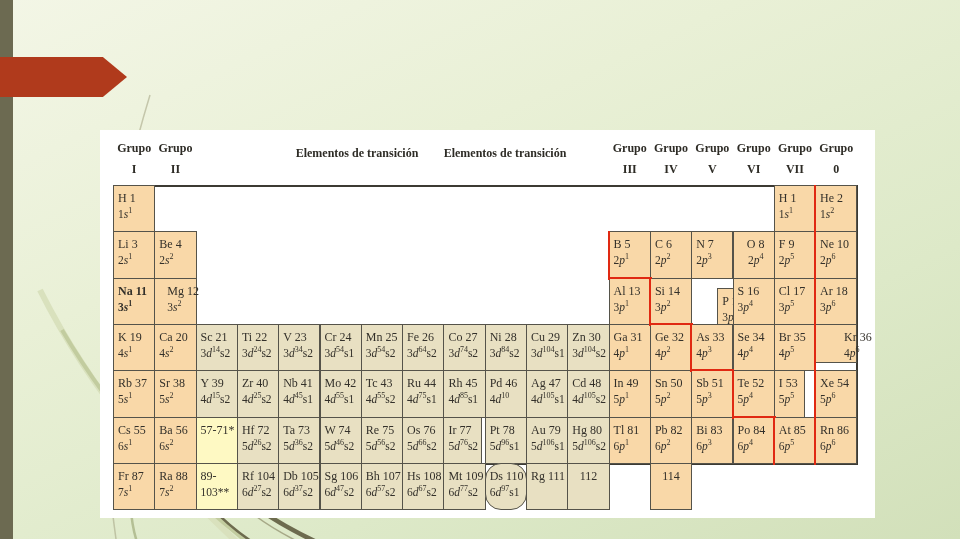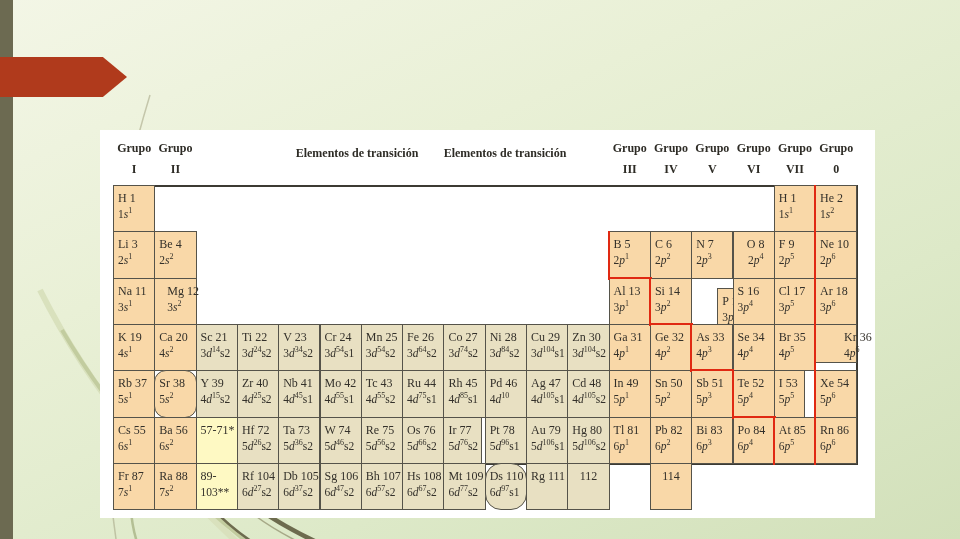--- a/index.html
+++ b/index.html
@@ -137,21 +137,21 @@
         <div class="l2">2<i>p</i><sup>4</sup></div>
       </div>
       <div class="cell m" style="left: 673.8px; top: 101.35px; width: 42.3px; height: 47.35px;">
         <div class="l1">F 9</div>
         <div class="l2">2<i>p</i><sup>5</sup></div>
       </div>
       <div class="cell m" style="left: 715.1px; top: 101.35px; width: 42.3px; height: 47.35px;">
         <div class="l1">Ne 10</div>
         <div class="l2">2<i>p</i><sup>6</sup></div>
       </div>
-      <div class="cell m" style="left: 13px; top: 147.7px; width: 42.3px; height: 47.35px;">
+      <div class="cell m" style="left: 13px; top: 147.7px; width: 42.3px; height: 47.35px; font-weight: bold;">
         <div class="l1">Na 11</div>
         <div class="l2">3<i>s</i><sup>1</sup></div>
       </div>
       <div class="cell m" style="left: 54.3px; top: 147.7px; width: 42.3px; height: 47.35px; padding-left: 8px;">
         <div class="l1">Mg 12</div>
         <div class="l2">3<i>s</i><sup>2</sup></div>
       </div>
       <div class="cell m" style="left: 508.6px; top: 147.7px; width: 42.3px; height: 47.35px;">
         <div class="l1">Al 13</div>
         <div class="l2">3<i>p</i><sup>1</sup></div>
@@ -245,21 +245,21 @@
         <div class="l2">4<i>p</i><sup>5</sup></div>
       </div>
       <div class="cell m" style="left: 715.1px; top: 194.05px; width: 42.3px; height: 39px; padding-left: 24px;">
         <div class="l1">Kr 36</div>
         <div class="l2">4<i>p</i><sup>6</sup></div>
       </div>
       <div class="cell m" style="left: 13px; top: 240.4px; width: 42.3px; height: 47.35px;">
         <div class="l1">Rb 37</div>
         <div class="l2">5<i>s</i><sup>1</sup></div>
       </div>
-      <div class="cell m" style="left: 54.3px; top: 240.4px; width: 42.3px; height: 47.35px; border-radius: 12px;">
+      <div class="cell m" style="left: 54.3px; top: 240.4px; width: 42.3px; height: 47.35px;">
         <div class="l1">Sr 38</div>
         <div class="l2">5<i>s</i><sup>2</sup></div>
       </div>
       <div class="cell d" style="left: 95.6px; top: 240.4px; width: 42.3px; height: 47.35px;">
         <div class="l1">Y 39</div>
         <div class="l2">4<i>d</i><sup>15</sup>s2</div>
       </div>
       <div class="cell d" style="left: 136.9px; top: 240.4px; width: 42.3px; height: 47.35px;">
         <div class="l1">Zr 40</div>
         <div class="l2">4<i>d</i><sup>25</sup>s2</div>

